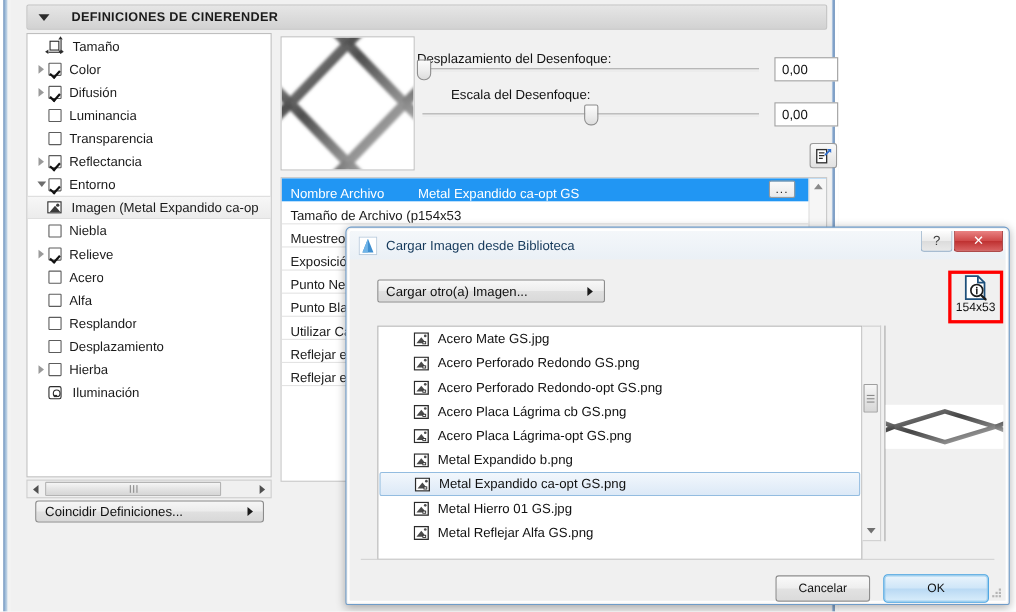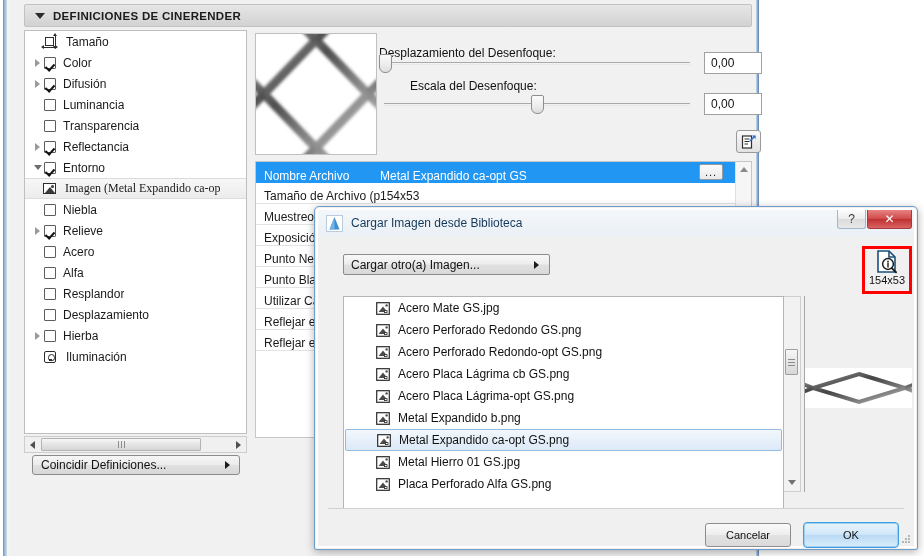--- a/index.html
+++ b/index.html
@@ -29,42 +29,42 @@
   .panel{
     position:absolute;left:10px;top:0;width:746px;height:556px;
     background:#f1f1f1;
   }
 
   
   .sec-header{
     position:absolute;left:14px;top:4px;width:728px;height:23px;
     background:linear-gradient(180deg,#e6e6e6 0%,#dcdcdc 50%,#d2d2d2 100%);
     border:1px solid #c2c2c2;border-radius:2px;
-    display:flex;align-items:center;box-sizing:border-box;
+    display:flex;align-items:center;box-sizing:border-box;gap:12px;
   }
   .sec-tri{
     width:0;height:0;margin-left:10px;margin-right:8px;
     border-left:5px solid transparent;border-right:5px solid transparent;
     border-top:6px solid #2b2b2b;
   }
   .sec-title{
     font-size:11.5px;font-weight:bold;letter-spacing:.3px;color:#1b1b1b;
   }
 
   
   .tree-box{
     position:absolute;left:14px;top:30px;width:223px;height:404px;
     background:#ffffff;border:1px solid #bfbfbf;box-sizing:border-box;
     overflow:hidden;
   }
   .tree-row{
     position:relative;height:21px;display:flex;align-items:center;
     padding-left:6px;box-sizing:border-box;font-size:12px;
   }
-  .tree-row.indent1{padding-left:18px;font-family:Liberation Serif, serif;}
+  .tree-row.indent1{padding-left:18px;}
   .tree-row.sel{
     background:linear-gradient(180deg,#f7f7f7 0%,#ececec 100%);
     border-top:1px solid #dcdcdc;border-bottom:1px solid #dcdcdc;
     height:21px;
   }
   .tw{width:13px;flex:none;display:flex;align-items:center;justify-content:center;}
   .tw-closed{width:0;height:0;border-top:4px solid transparent;border-bottom:4px solid transparent;border-left:5px solid #9a9a9a;}
   .tw-open{width:0;height:0;border-left:4px solid transparent;border-right:4px solid transparent;border-top:5px solid #6d6d6d;}
   .cb{
     width:12px;height:12px;flex:none;background:#fff;border:1px solid #5c5c5c;
@@ -664,21 +664,21 @@
               </svg></span>
             <span>Metal Hierro 01 GS.jpg</span>
           </div>
           <div class="frow">
             <span class="fi"><svg width="14" height="13" viewBox="0 0 14 13">
                 <rect x="0.7" y="0.7" width="12.6" height="11.6" fill="#ffffff" stroke="#2b2b2b" stroke-width="1.2"></rect>
                 <path d="M2.6 10 L7 4.6 L11.4 10 Z" fill="#4a4a4a"></path>
                 <rect x="8.4" y="8.6" width="2.6" height="2" fill="#ffffff" stroke="#2b2b2b" stroke-width="0.8"></rect>
                 <circle cx="10.6" cy="3.4" r="1.2" fill="#4a4a4a"></circle>
               </svg></span>
-            <span>Placa Perforado Alfa GS.png</span>
+            <span>Metal Reflejar Alfa GS.png</span>
           </div>
         </div>
 
       <div class="list-vscroll">
         <div class="lvs-thumb">
           <div class="g">
               <i></i>
               <i></i>
               <i></i>
             </div>

